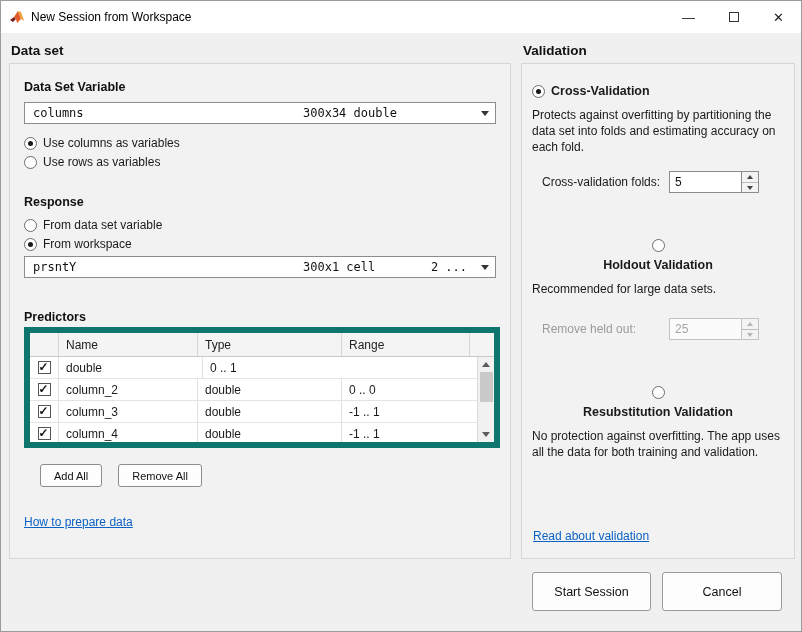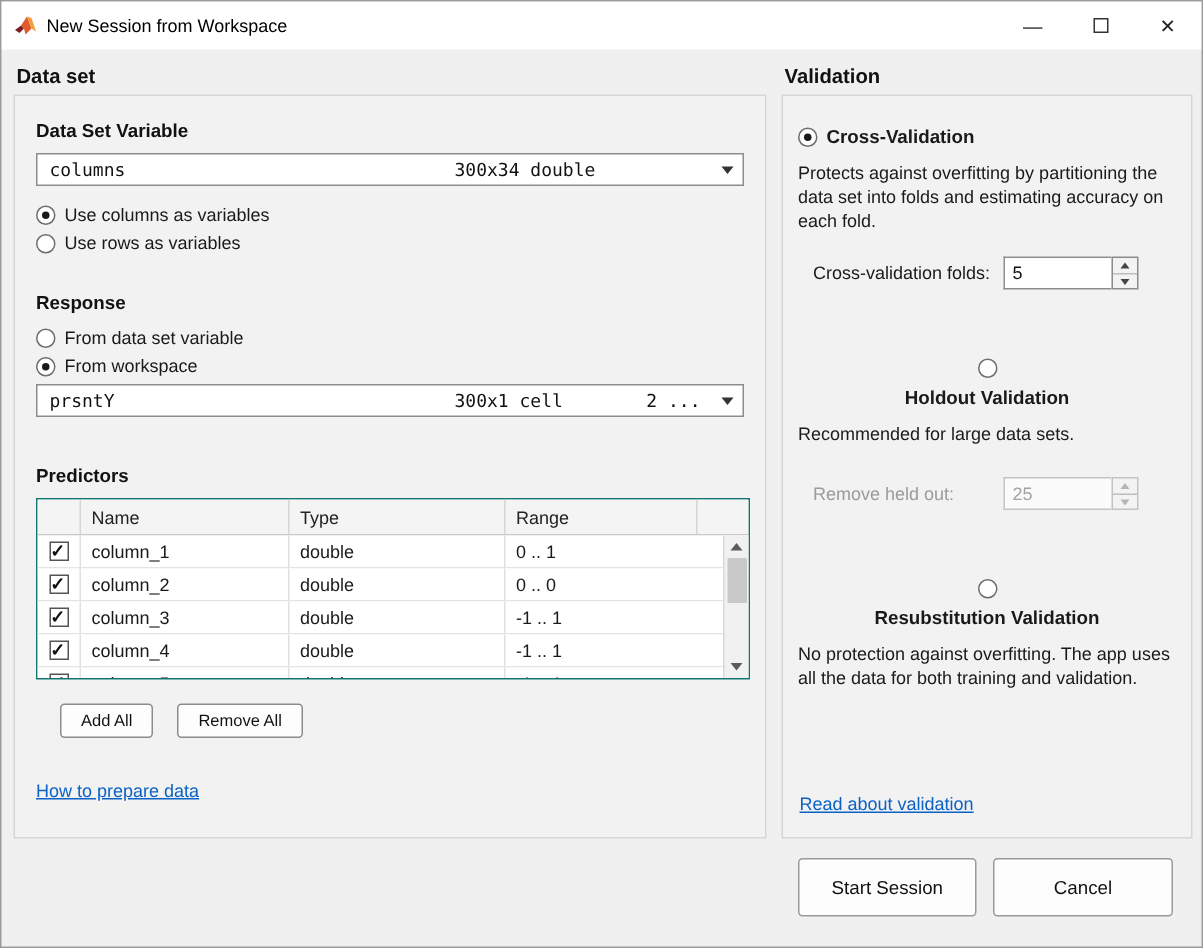--- a/index.html
+++ b/index.html
@@ -52,21 +52,21 @@
   .radio-label { color:#1a1a1a; }
   .radio-label.bold { font-weight:bold; font-size:12.5px; }
   .checkbox {
     width:13px; height:13px; border:1px solid #555; background:#fff; position:relative; flex:0 0 auto;
   }
   .checkbox.checked::after {
     content:"✓"; position:absolute; left:0px; top:-2px; font-size:12px; font-weight:bold; color:#111;
   }
   
   .pred-table {
-    margin-top:8px; width:476px; height:121px; background:#fff; border:1px solid #0f766e;
+    margin-top:3px; width:476px; height:121px; background:#fff; border:6px solid #0f766e;
     position:relative; overflow:hidden;
   }
   .t-header { display:flex; height:24px; background:#f4f4f4; border-bottom:1px solid #c9c9c9; }
   .t-row { display:flex; height:22px; background:#fff; border-bottom:1px solid #e4e4e4; align-items:center; }
   .c-check { flex:0 0 29px; display:flex; align-items:center; justify-content:center; border-right:1px solid #e0e0e0; height:100%; }
   .c-name  { flex:0 0 139px; padding-left:7px; border-right:1px solid #e0e0e0; height:100%; display:flex; align-items:center; }
   .c-type  { flex:0 0 144px; padding-left:7px; border-right:1px solid #e0e0e0; height:100%; display:flex; align-items:center; }
   .c-range { flex:0 0 128px; padding-left:7px; height:100%; display:flex; align-items:center; }
   .t-header .c-check { border-right:1px solid #d5d5d5; }
   .t-header .c-name, .t-header .c-type, .t-header .c-range { border-right:1px solid #d5d5d5; color:#222; }
@@ -196,21 +196,20 @@
         <div class="c-name">Name</div>
         <div class="c-type">Type</div>
         <div class="c-range">Range</div>
         <div class="c-sbhead"></div>
       </div>
 
       <div class="t-row">
         <div class="c-check">
             <span class="checkbox checked"></span>
           </div>
-        <div class="c-name">column_1</div>
         <div class="c-type">double</div>
         <div class="c-range">0 .. 1</div>
       </div>
       <div class="t-row">
         <div class="c-check">
             <span class="checkbox checked"></span>
           </div>
         <div class="c-name">column_2</div>
         <div class="c-type">double</div>
         <div class="c-range">0 .. 0</div>

